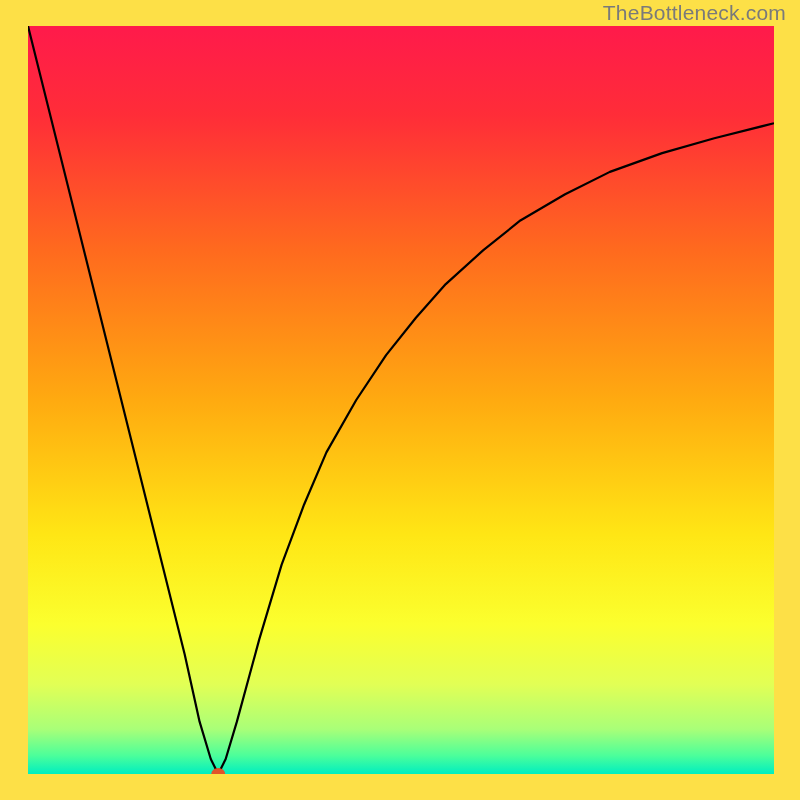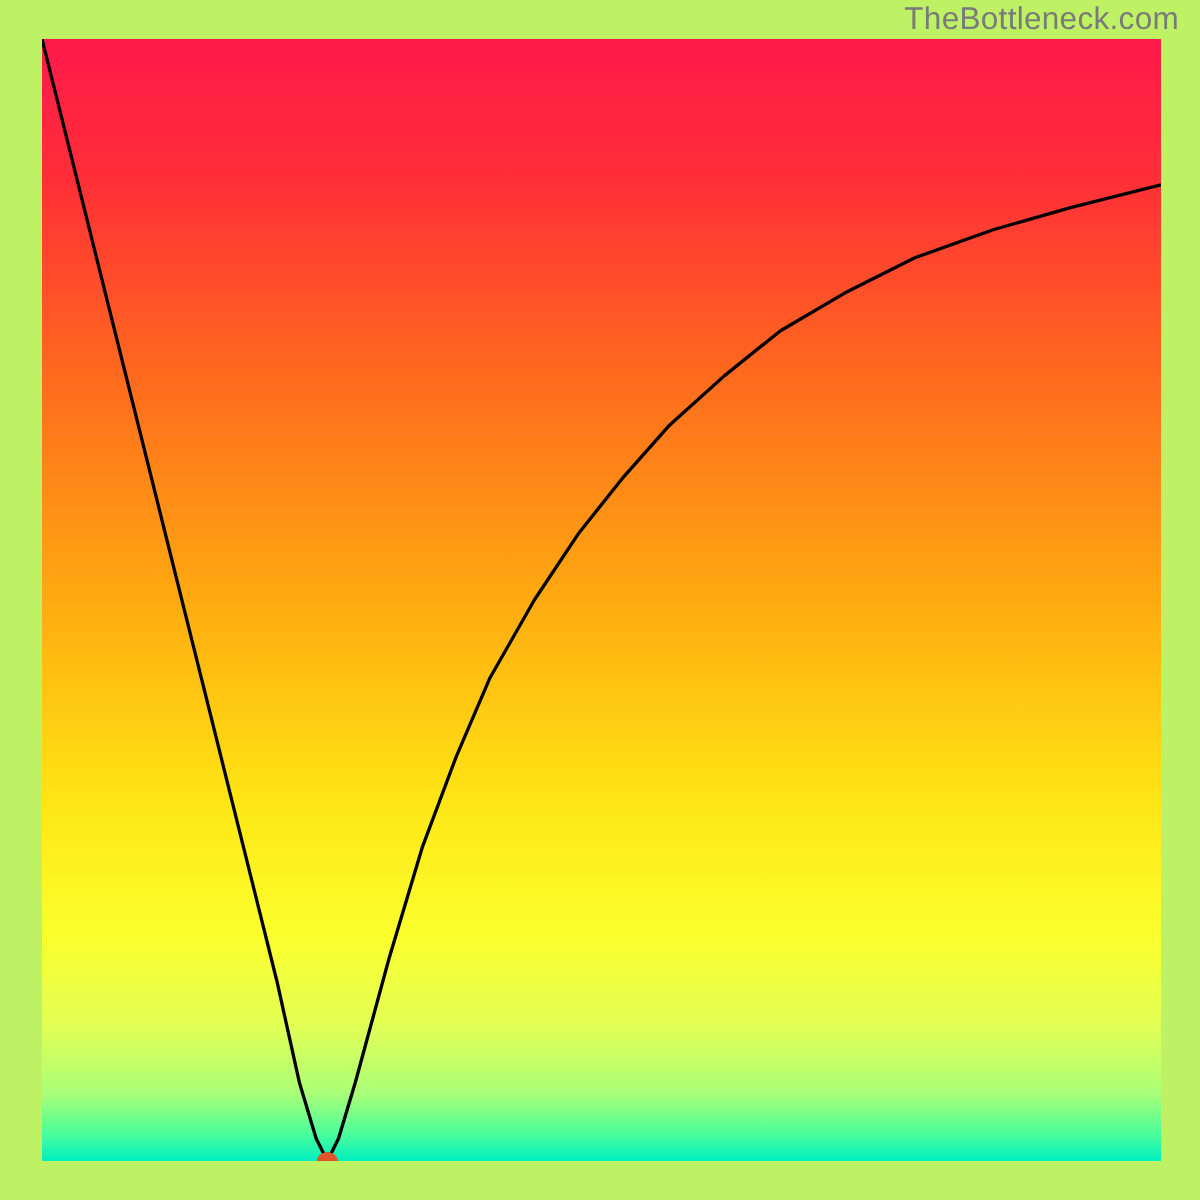--- a/index.html
+++ b/index.html
@@ -9,21 +9,21 @@
     height: 800px;
     background: #000;
     overflow: hidden;
     font-family: Arial, Helvetica, sans-serif;
   }
   .frame {
     position: absolute;
     top: 0; left: 0;
     width: 800px;
     height: 800px;
-    background: #bef264;
+    background: #fde047;
   }
   .plot-area {
     position: absolute;
     overflow: hidden;
   }
   .watermark {
     position: absolute;
     top: 1px;
     right: 14px;
     color: #7a7a7a;

